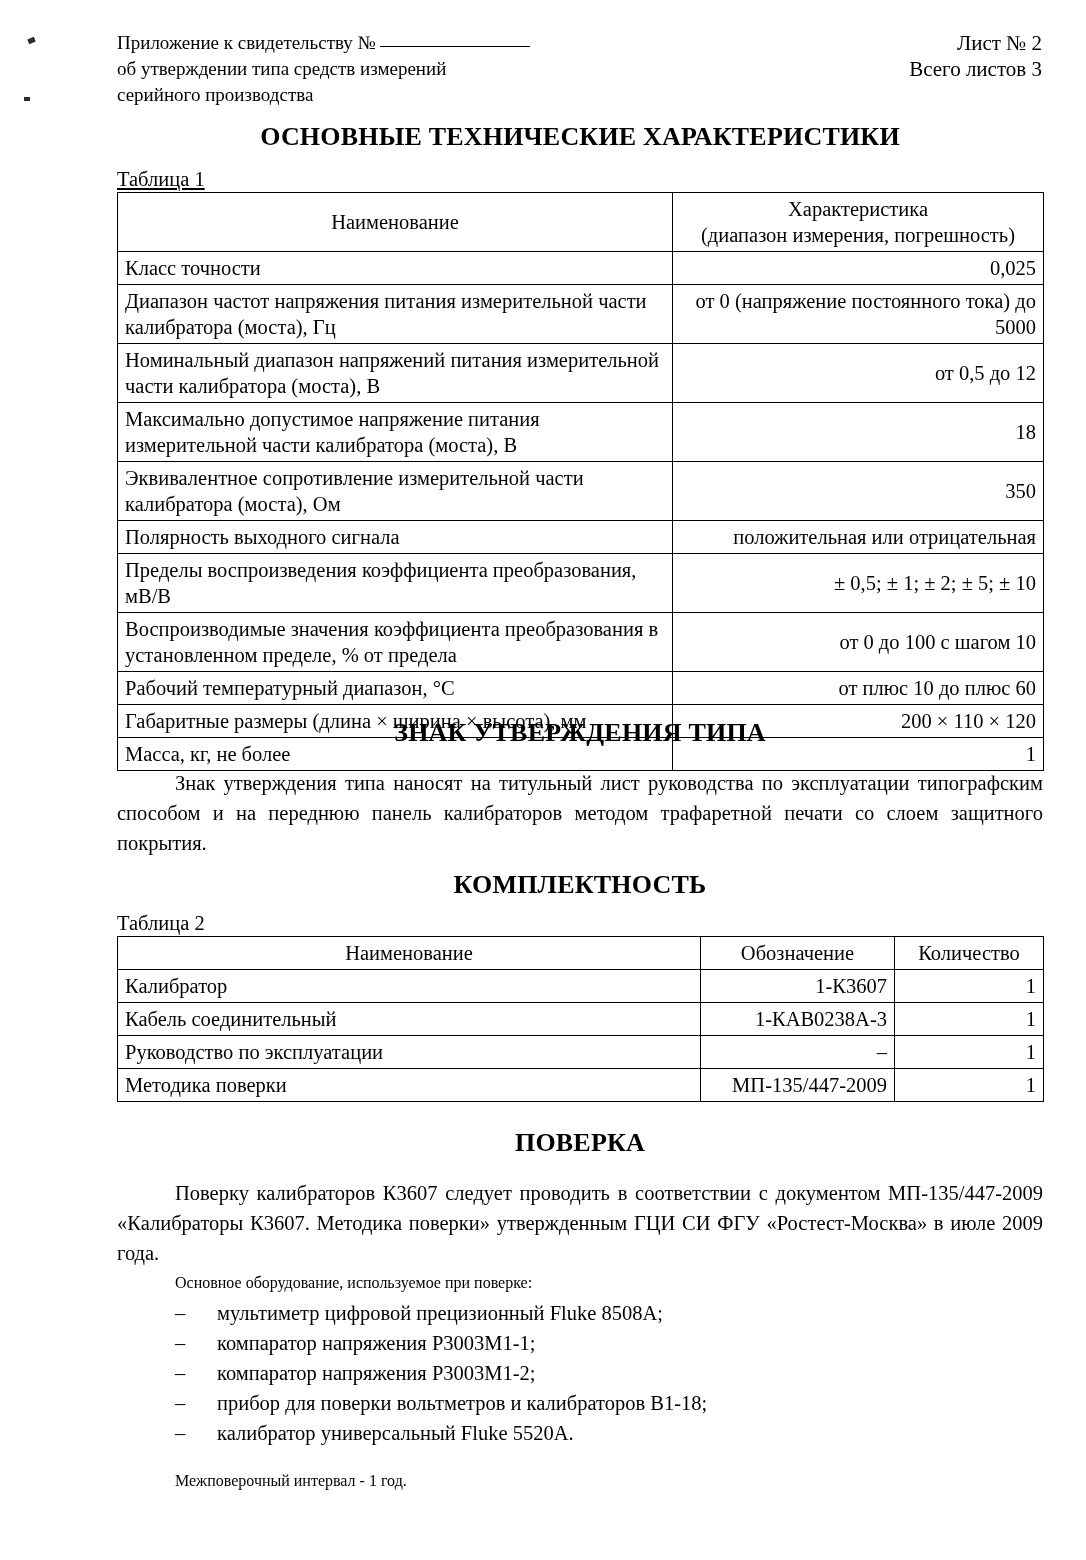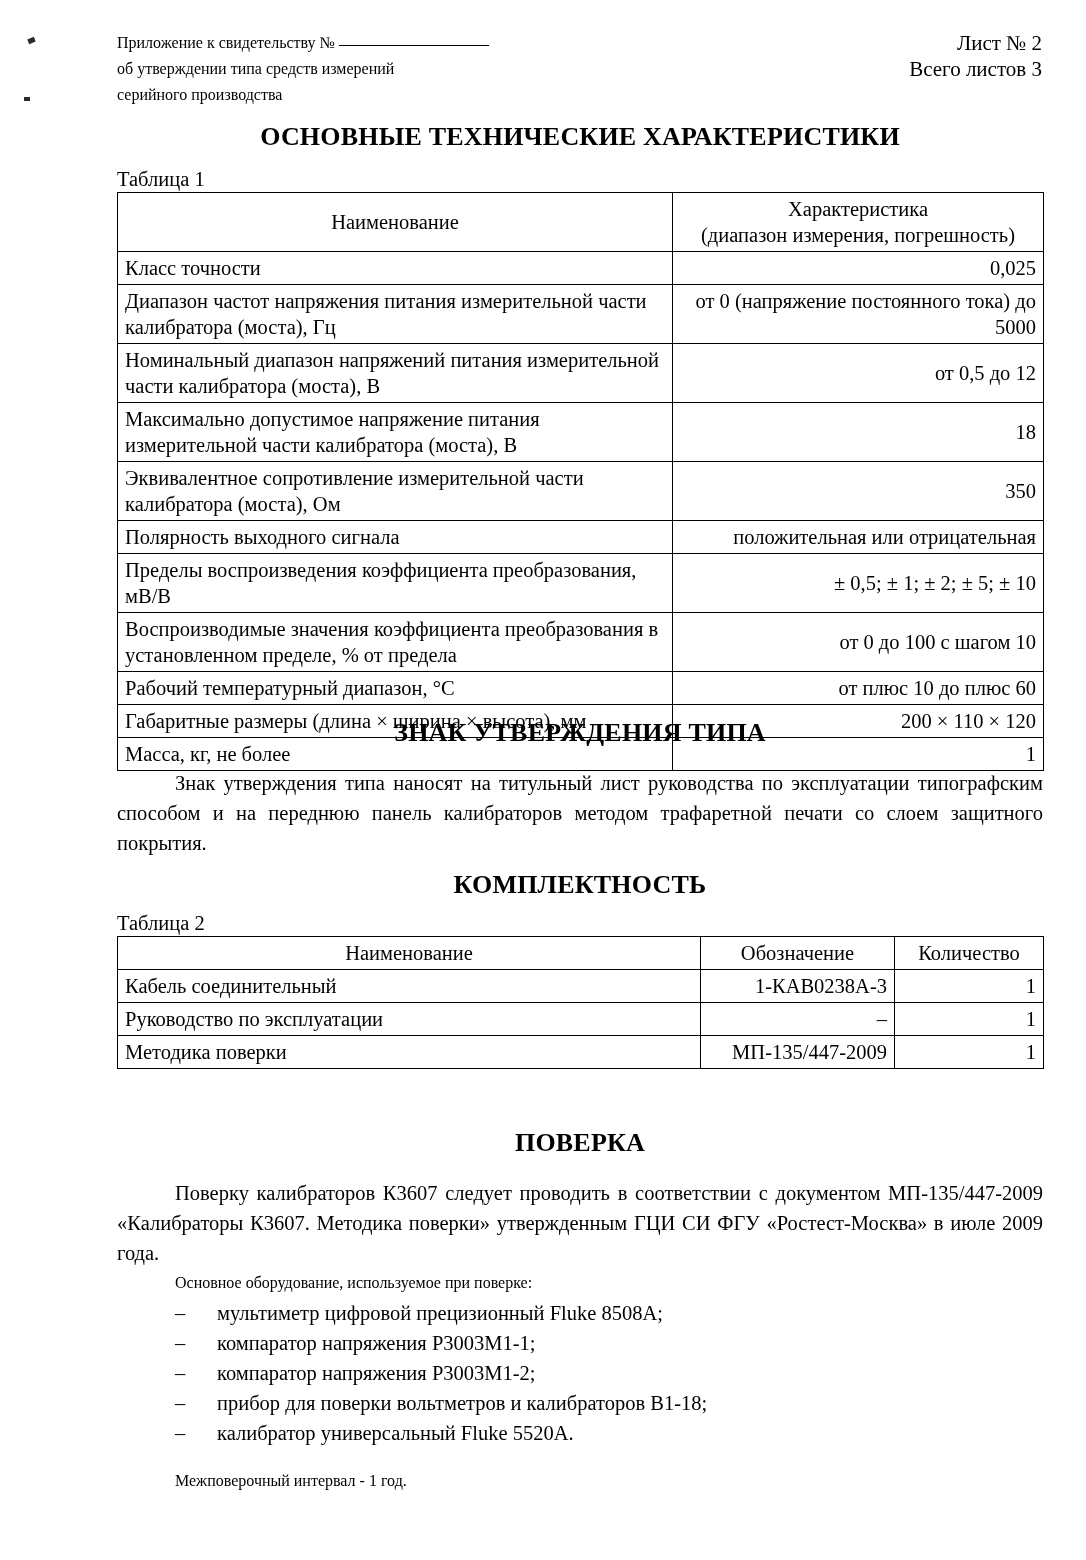--- a/index.html
+++ b/index.html
@@ -32,21 +32,21 @@
   .header {
     position: absolute;
     top: 30px;
     left: 117px;
     right: 44px;
     display: flex;
     justify-content: space-between;
     align-items: flex-start;
   }
   .header-left {
-    font-size: 16px;
+    font-size: 19px;
     line-height: 26px;
     white-space: nowrap;
   }
   .header-right {
     font-size: 21px;
     line-height: 26px;
     text-align: right;
     white-space: nowrap;
   }
   .blank-line {
@@ -141,21 +141,21 @@
       <div>серийного производства</div>
     </div>
     <div class="header-right">
       <div>Лист № 2</div>
       <div>Всего листов 3</div>
     </div>
   </div>
 
   <div class="blk section-title" style="top:122px; width:926px;">ОСНОВНЫЕ ТЕХНИЧЕСКИЕ ХАРАКТЕРИСТИКИ</div>
 
-  <div class="blk table-caption" style="top:168px;">Таблица 1</div>
+  <div class="blk table-caption" style="top:168px;text-decoration:underline;">Таблица 1</div>
 
   <div class="blk" style="top:192px;">
     <table class="doc-table">
       <colgroup>
         <col style="width:555px;">
         <col style="width:371px;">
       </colgroup>
       <thead>
         <tr>
           <th>Наименование</th>
@@ -233,20 +233,25 @@
       </colgroup>
       <thead>
         <tr>
           <th>Наименование</th>
           <th>Обозначение</th>
           <th>Количество</th>
         </tr>
       </thead>
       <tbody>
         <tr>
+          <td class="c-name">Калибратор</td>
+          <td class="c-val">1-К3607</td>
+          <td class="c-val">1</td>
+        </tr>
+        <tr>
           <td class="c-name">Кабель соединительный</td>
           <td class="c-val">1-КАВ0238А-3</td>
           <td class="c-val">1</td>
         </tr>
         <tr>
           <td class="c-name">Руководство по эксплуатации</td>
           <td class="c-val">–</td>
           <td class="c-val">1</td>
         </tr>
         <tr>

